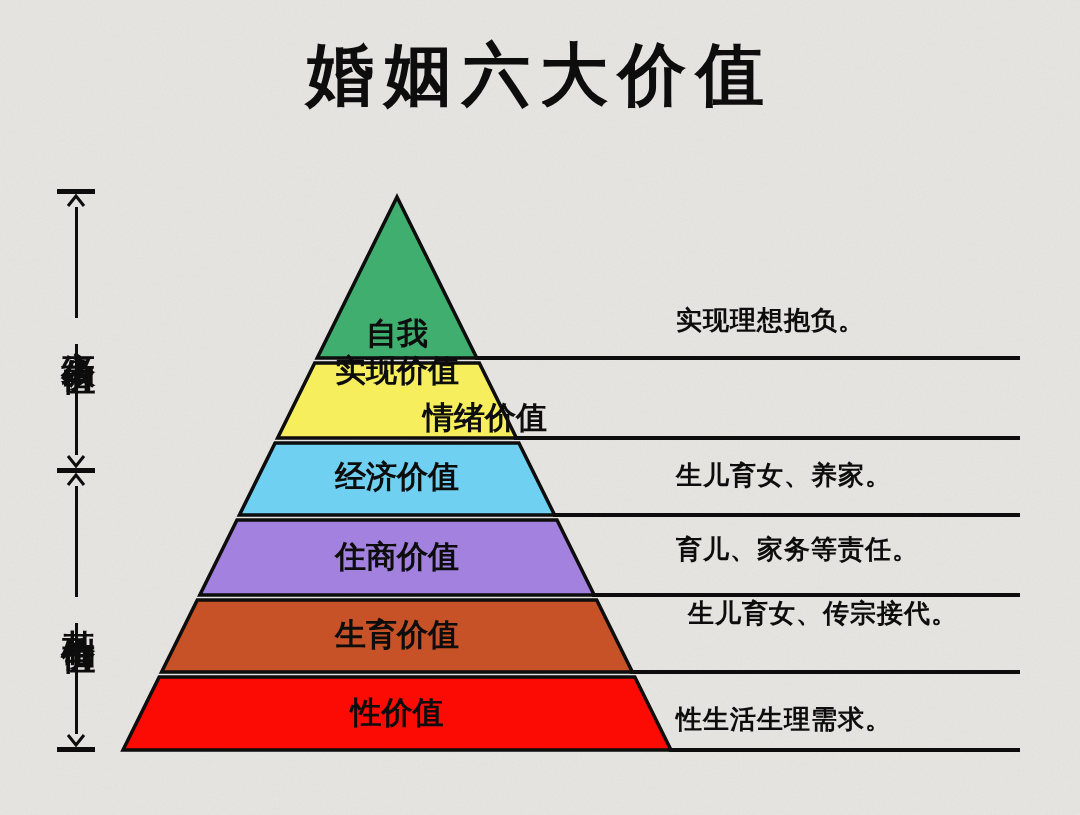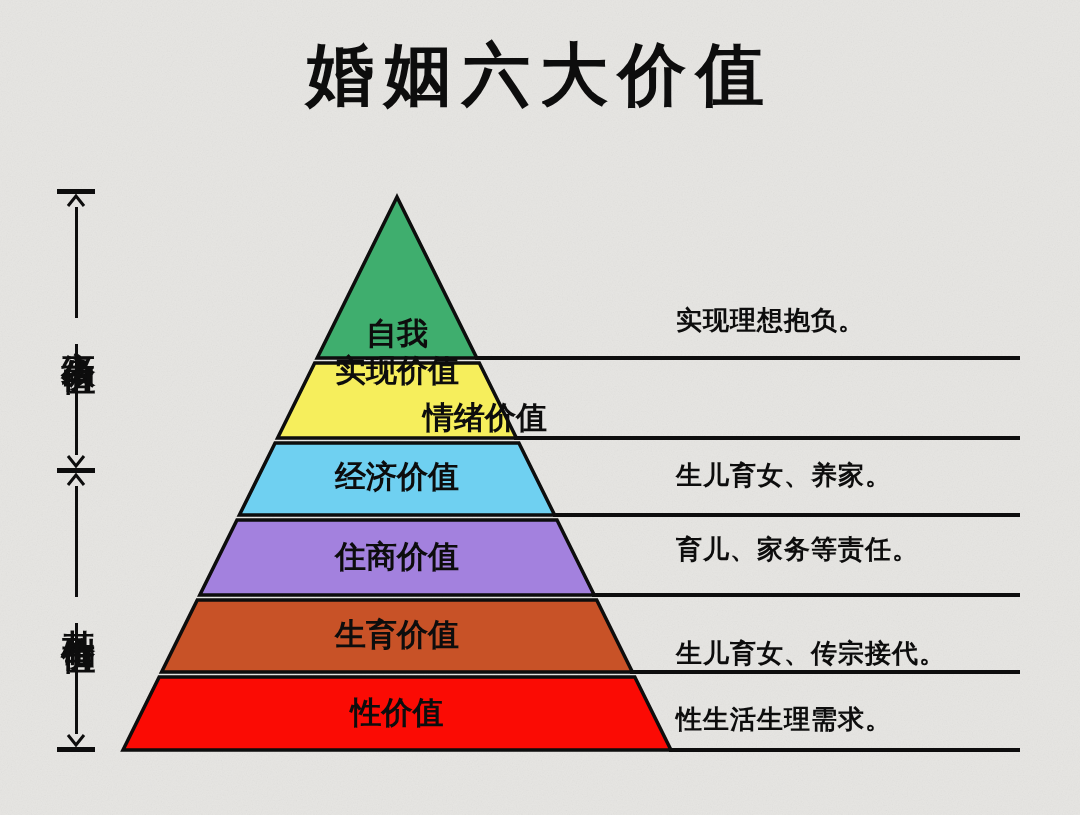--- a/index.html
+++ b/index.html
@@ -34,21 +34,21 @@
   .lv6{top:696px;}
   .desc{
     position:absolute;left:676px;width:360px;
     font-size:26px;font-weight:700;letter-spacing:1px;
     color:#0d0d0d;white-space:nowrap;
   }
   .d1{top:303px;}
   .d2{top:385px;}
   .d3{top:458px;}
   .d4{top:532px;}
-  .d5{top:636px;}
+  .d5{top:596px;margin-left:12px;}
   .d6{top:702px;}
   .axis-col{
     position:absolute;left:53px;top:189px;height:563px;width:46px;
     display:flex;flex-direction:column;align-items:center;
   }
   .axis-cap{width:38px;height:5px;background:#0d0d0d;flex:0 0 auto;}
   .chev{flex:0 0 auto;display:block;}
   .shaft{width:3px;background:#0d0d0d;flex:1 1 auto;min-height:8px;}
   .axis-label{
     flex:0 0 auto;

